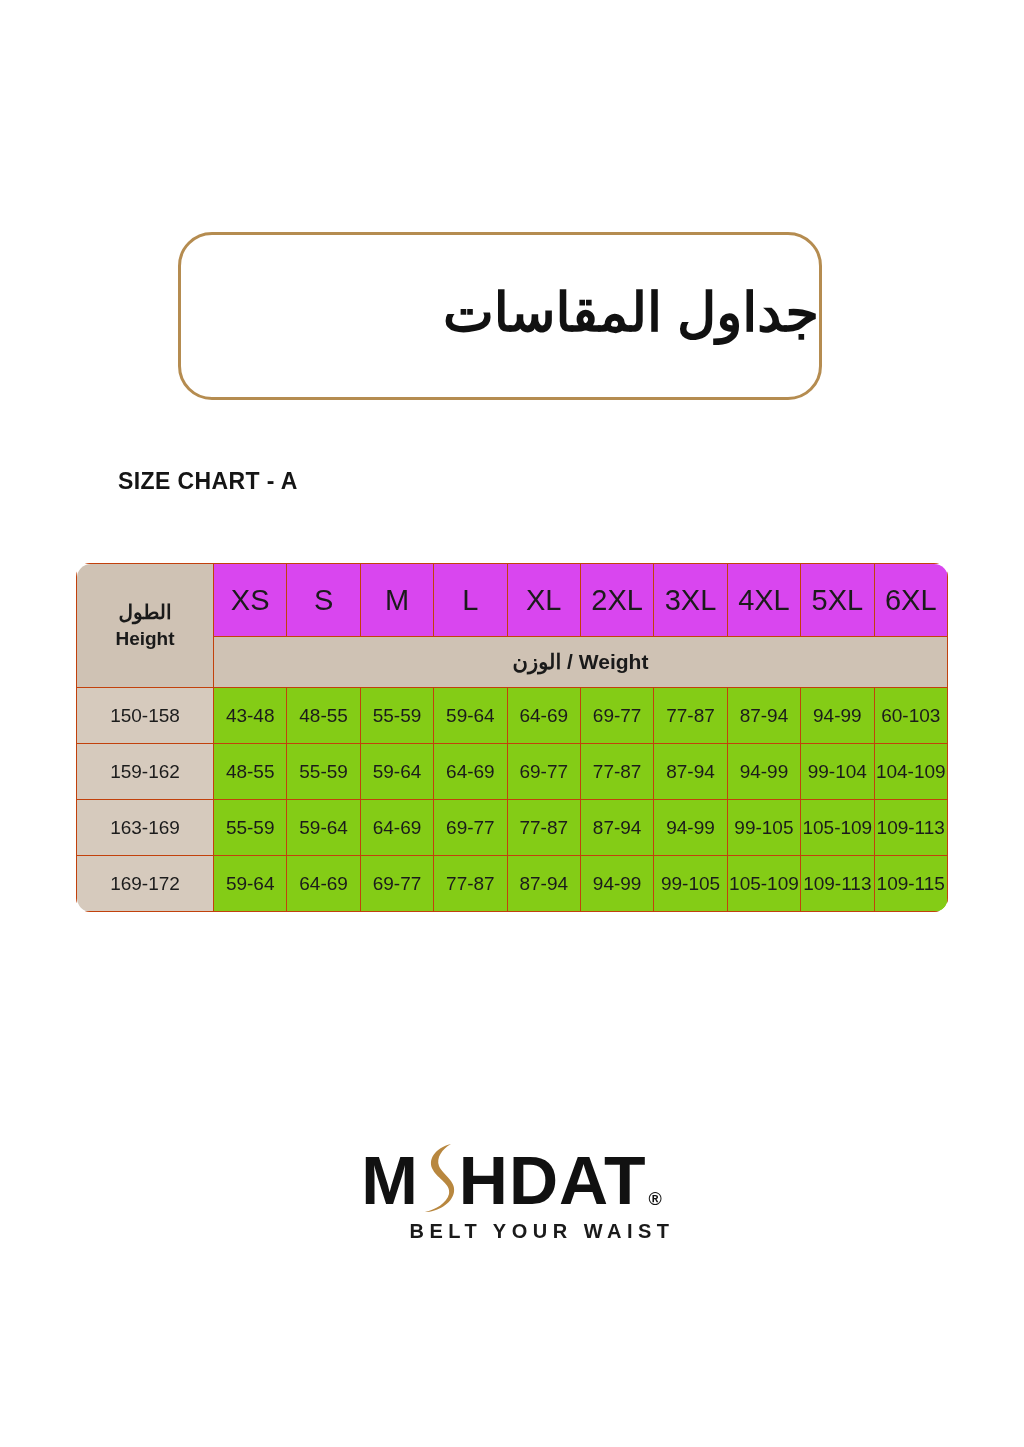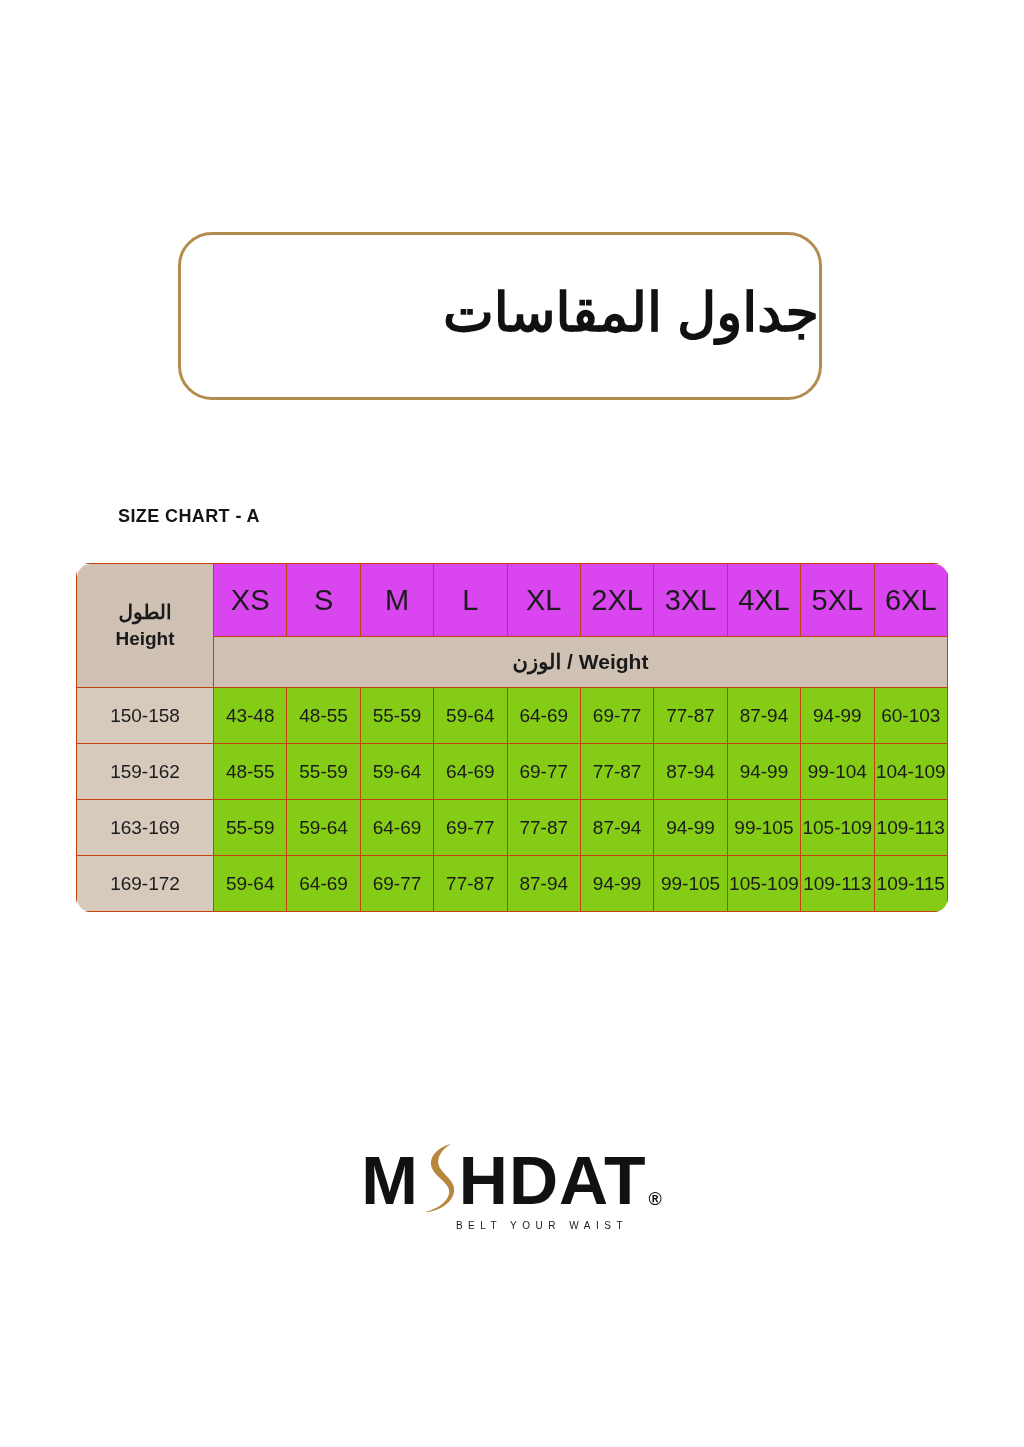--- a/index.html
+++ b/index.html
@@ -46,22 +46,22 @@
     font-weight: normal;
     color: #1f1f1f;
     direction: rtl;
     line-height: 1.1;
   }
 
   
   .section-label {
     position: absolute;
     left: 118px;
-    top: 506px;
-    font-size: 18px;
+    top: 468px;
+    font-size: 23px;
     font-weight: bold;
     letter-spacing: 0.4px;
     color: #151515;
   }
 
   
   .table-wrap {
     position: absolute;
     left: 76px;
     top: 563px;
@@ -163,24 +163,24 @@
   .logo-reg {
     font-size: 18px;
     font-weight: bold;
     color: #111;
     margin-left: 2px;
     align-self: flex-end;
     padding-bottom: 6px;
   }
   .logo-tag {
     margin-top: 6px;
-    font-size: 10px;
+    font-size: 20px;
     letter-spacing: 5.5px;
     color: #1a1a1a;
-    font-weight: normal;
+    font-weight: bold;
     padding-left: 60px;
   }
 </style>
 </head>
 <body>
 
 <div class="title-card">
   <div class="title-main">جداول المقاسات</div>
 </div>
 

